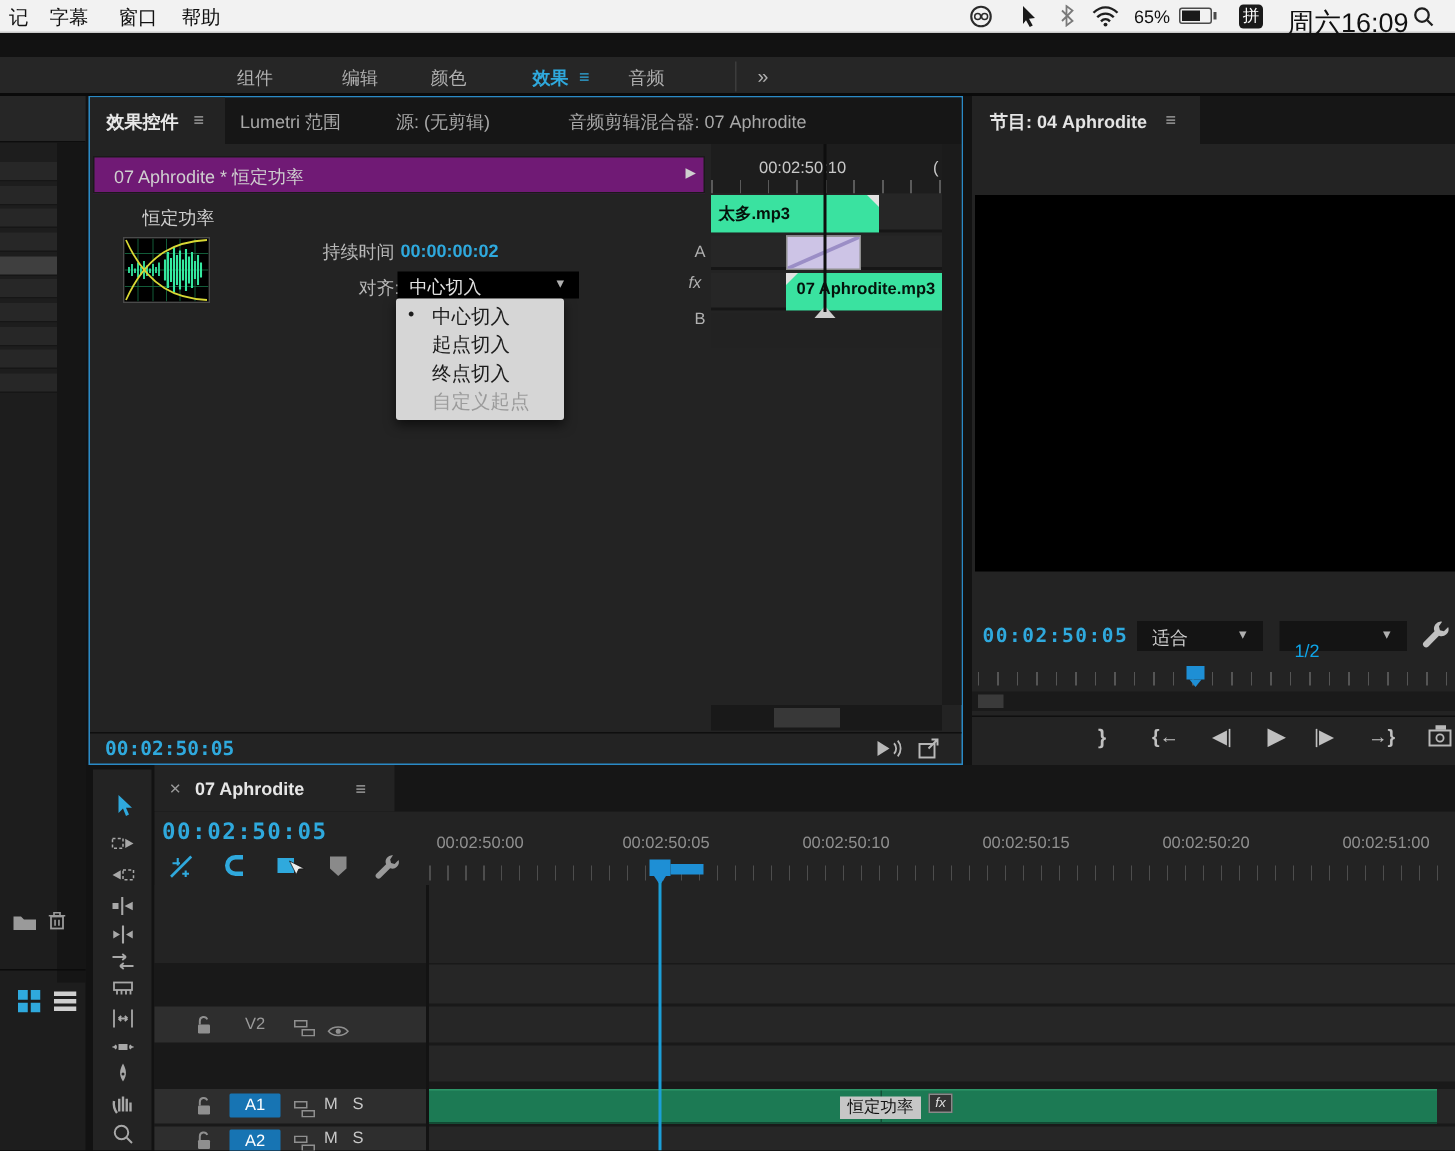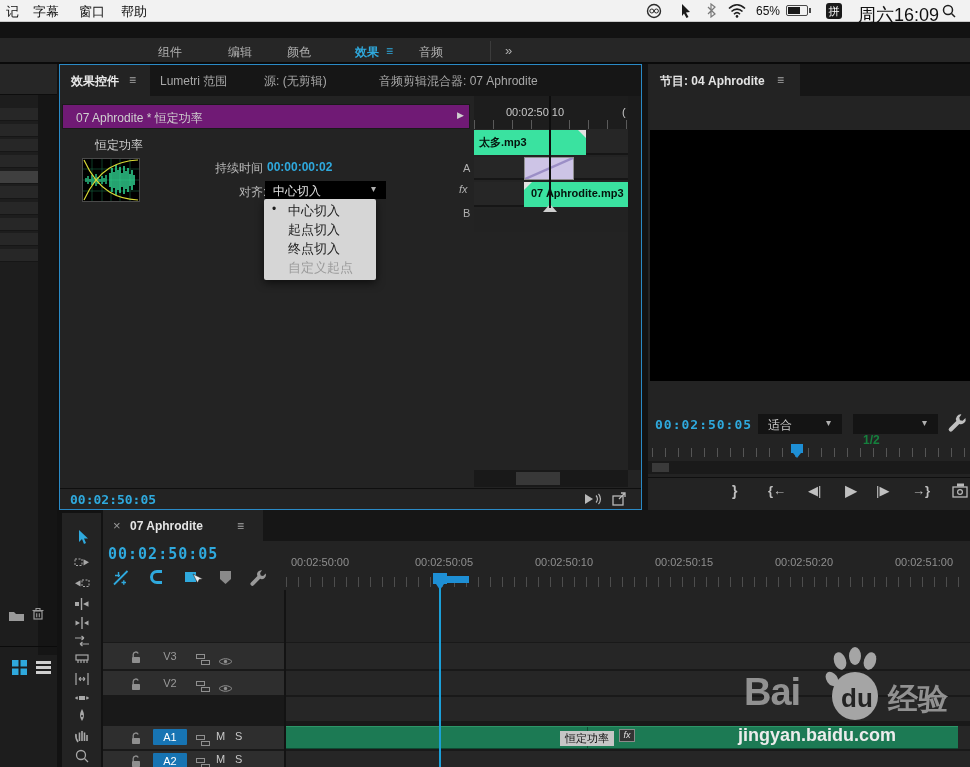--- a/index.html
+++ b/index.html
@@ -192,21 +192,21 @@
     <span class="a" style="left:12px;top:9px;font-size:12px;font-weight:bold;color:#e4e4e4">节目: 04 Aphrodite</span>
     <span class="a" style="left:129px;top:9px;font-size:12px;color:#a8a8a8">≡</span>
   </div>
   <div class="a" style="left:650px;top:130px;width:320px;height:251px;background:#000"></div>
   <span class="a tc" style="left:655px;top:417px;font-size:13px;letter-spacing:1px">00:02:50:05</span>
   <div class="a" style="left:758px;top:414px;width:84px;height:20px;background:#141414">
     <span class="a" style="left:10px;top:3px;font-size:12px;color:#cfcfcf">适合</span>
     <span class="a" style="left:68px;top:3px;font-size:10px;color:#b0b0b0">▾</span>
   </div>
   <div class="a" style="left:853px;top:414px;width:85px;height:20px;background:#141414">
-    <span class="a" style="left:10px;top:19px;font-size:12px;font-weight:bold;color:#15803d">1/2</span>
+    <span class="a" style="left:10px;top:13px;font-size:12px;font-weight:normal;color:#0ea5e9">1/2</span>
     <span class="a" style="left:69px;top:3px;font-size:10px;color:#b0b0b0">▾</span>
   </div>
   <span class="a" style="left:946px;top:412px"><svg width="22" height="22" viewBox="0 0 20 20">
         <path d="M14 2.2a4.3 4.3 0 0 0-4.6 5.9L3 14.5a1.9 1.9 0 0 0 2.7 2.7l6.4-6.4a4.3 4.3 0 0 0 5.6-5.4l-2.6 2.6-2.4-.6-.6-2.4z" fill="#c0c0c0"></path>
       </svg></span>
   <div class="a tick13" style="left:652px;top:448px;width:316px;height:9px"></div>
   <div class="a" style="left:791px;top:444px;width:12px;height:9px;background:#1e8fd5;z-index:4"></div>
   <div class="a" style="left:793px;top:453px;width:0;height:0;border-left:4px solid transparent;border-right:4px solid transparent;border-top:5px solid #1e8fd5;z-index:4"></div>
   <div class="a" style="left:648px;top:461px;width:322px;height:13px;background:#1a1a1a">
       <span class="a" style="left:4px;top:2px;width:17px;height:9px;background:#3a3a3a"></span>
@@ -331,35 +331,20 @@
   <span class="a" style="left:890px;top:556px;width:68px;text-align:center;font-size:11px;color:#8f8f8f">00:02:51:00</span>
   <div class="a tick12" style="left:286px;top:577px;width:684px;height:10px"></div>
   <div class="a" style="left:433px;top:573px;width:14px;height:11px;background:#1e8fd5;z-index:6"></div>
   <div class="a" style="left:436px;top:584px;width:0;height:0;border-left:4px solid transparent;border-right:4px solid transparent;border-top:6px solid #1e8fd5;z-index:6"></div>
   <div class="a" style="left:447px;top:576px;width:22px;height:7px;background:#1e8fd5;z-index:6"></div>
 
   <div class="a" style="left:103px;top:590px;width:867px;height:177px;background:#191919"></div>
   <div class="a" style="left:103px;top:590px;width:867px;height:52px;background:#232323"></div>
   <div class="a" style="left:284px;top:590px;width:2px;height:177px;background:#131313"></div>
 
-  <div class="a" style="left:103px;top:643px;width:181px;height:26px;background:#2e2e2e">
-    <span class="a" style="left:28px;top:7px"><svg width="11" height="13">
-          <path d="M2.2 6V3.6a2.6 2.6 0 0 1 5-1" fill="none" stroke="#8f8f8f" stroke-width="1.3"></path>
-          <rect x="1" y="6" width="8" height="6" rx="0.8" fill="#8f8f8f"></rect>
-        </svg></span>
-    <span class="a trk-label" style="left:50px;top:5px;color:#9a9a9a">V3</span>
-    <span class="a" style="left:93px;top:8px"><svg width="14" height="11">
-          <rect x="0.5" y="0.5" width="8" height="4" fill="none" stroke="#8f8f8f"></rect>
-          <rect x="5.5" y="6.5" width="8" height="4" fill="none" stroke="#8f8f8f"></rect>
-        </svg></span>
-    <span class="a" style="left:115px;top:9px"><svg width="15" height="9">
-          <path d="M1 4.5C4 .8 11 .8 14 4.5 11 8.2 4 8.2 1 4.5Z" fill="none" stroke="#909090"></path>
-          <circle cx="7.5" cy="4.5" r="1.7" fill="#909090"></circle>
-        </svg></span>
-  </div>
   <div class="a" style="left:286px;top:643px;width:684px;height:26px;background:#262626"></div>
 
   <div class="a" style="left:103px;top:671px;width:181px;height:24px;background:#2e2e2e">
     <span class="a" style="left:28px;top:6px"><svg width="11" height="13">
           <path d="M2.2 6V3.6a2.6 2.6 0 0 1 5-1" fill="none" stroke="#8f8f8f" stroke-width="1.3"></path>
           <rect x="1" y="6" width="8" height="6" rx="0.8" fill="#8f8f8f"></rect>
         </svg></span>
     <span class="a trk-label" style="left:50px;top:4px;color:#9a9a9a">V2</span>
     <span class="a" style="left:93px;top:7px"><svg width="14" height="11">
           <rect x="0.5" y="0.5" width="8" height="4" fill="none" stroke="#8f8f8f"></rect>
@@ -405,27 +390,14 @@
           <rect x="0.5" y="0.5" width="8" height="4" fill="none" stroke="#8f8f8f"></rect>
           <rect x="5.5" y="6.5" width="8" height="4" fill="none" stroke="#8f8f8f"></rect>
         </svg></span>
     <span class="a" style="left:113px;top:2px;font-size:11px;color:#c8c8c8">M</span>
     <span class="a" style="left:132px;top:2px;font-size:11px;color:#c8c8c8">S</span>
   </div>
   <div class="a" style="left:286px;top:751px;width:684px;height:16px;background:#262626"></div>
 
   <div class="a" style="left:439px;top:588px;width:2px;height:179px;background:#1b9fd8;z-index:8"></div>
 
-  <div class="a" style="left:738px;top:645px;width:226px;height:100px;z-index:60;pointer-events:none">
-    <span class="a" style="left:6px;top:26px;font-size:38px;font-weight:bold;color:#919191;letter-spacing:-1px">Bai</span>
-    <span class="a" style="left:86px;top:2px"><svg width="62" height="78">
-          <ellipse cx="16" cy="14" rx="6" ry="9" fill="#a5a5a5" transform="rotate(-18 16 14)"></ellipse>
-          <ellipse cx="31" cy="9" rx="6" ry="9" fill="#a5a5a5"></ellipse>
-          <ellipse cx="46" cy="14" rx="6" ry="9" fill="#a5a5a5" transform="rotate(18 46 14)"></ellipse>
-          <ellipse cx="8" cy="32" rx="5.5" ry="8" fill="#a5a5a5" transform="rotate(-35 8 32)"></ellipse>
-          <ellipse cx="31" cy="49" rx="23" ry="24" fill="#a5a5a5"></ellipse>
-        </svg></span>
-    <span class="a" style="left:103px;top:38px;font-size:26px;font-weight:bold;color:#232323">du</span>
-    <span class="a" style="left:150px;top:34px;font-size:30px;font-weight:bold;color:#919191">经验</span>
-    <span class="a" style="left:0px;top:80px;width:222px;font-size:18px;font-weight:bold;color:#ececec">jingyan.baidu.com</span>
-  </div>
 
 </div>
 
 </body></html>

